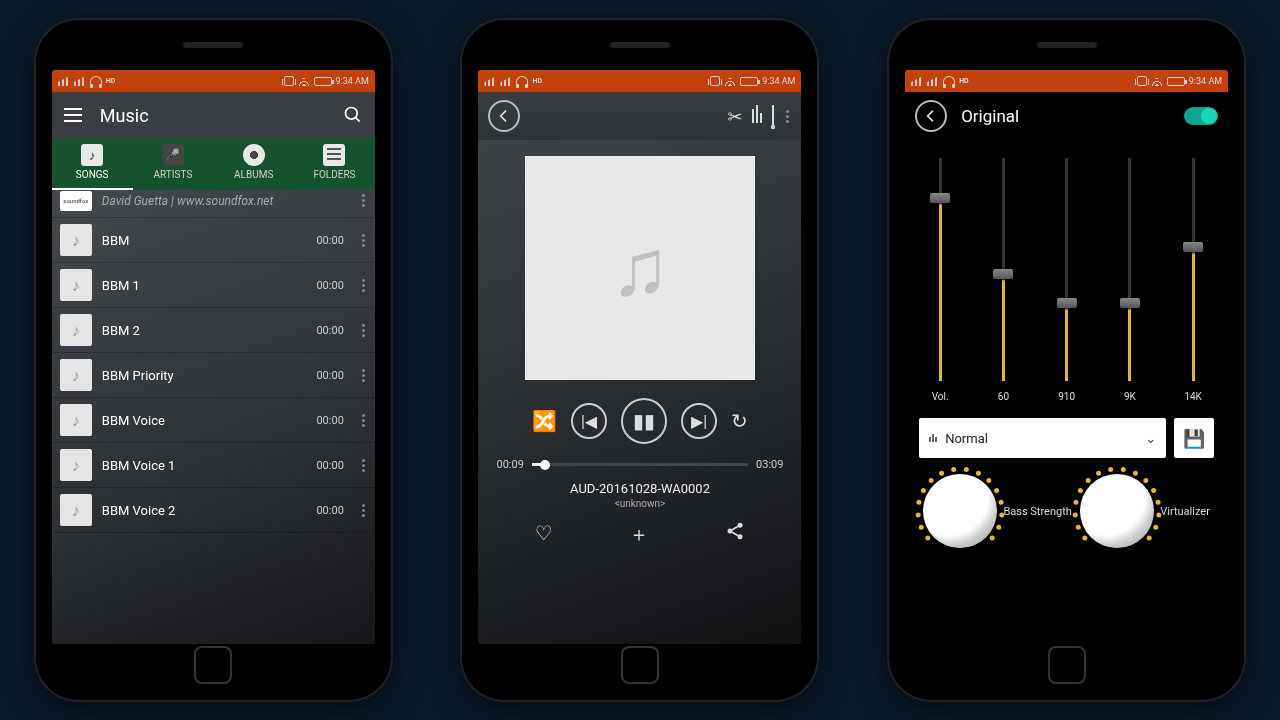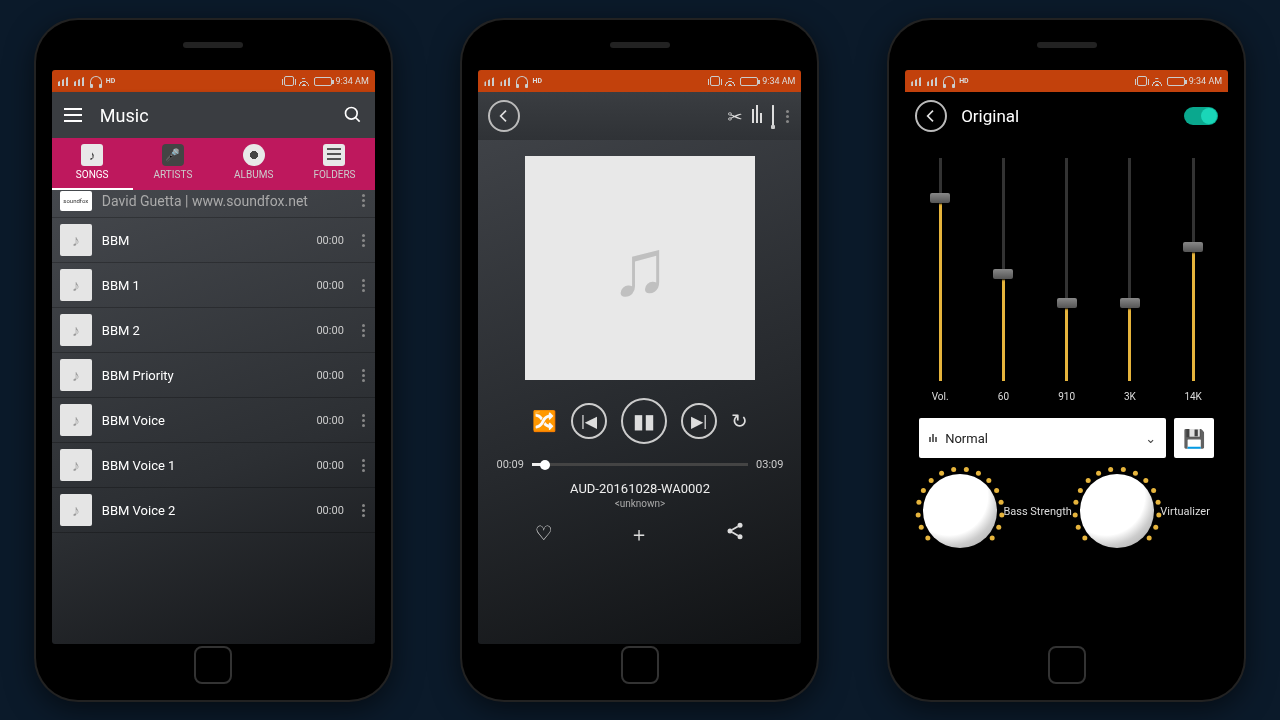--- a/index.html
+++ b/index.html
@@ -70,21 +70,21 @@
   .appbar {
     height: 46px; background: #3a3d41;
     display: flex; align-items: center; padding: 0 12px; gap: 18px;
     box-shadow: 0 2px 4px rgba(0,0,0,0.3);
   }
   .hamburger { width:18px; height:14px; display:flex; flex-direction:column;
     justify-content:space-between; cursor:pointer;}
   .hamburger span{height:2px;background:#fff;}
   .app-title { font-size: 18px; font-weight: 400; flex:1;}
   .search-ic { font-size:18px; cursor:pointer;}
-  .tabs { display:flex; background:#be185d; }
+  .tabs { display:flex; background:#14532d; }
   .tab { flex:1; text-align:center; padding:6px 0 8px; font-size:10px;
     color:#ccc; cursor:pointer; border-bottom:2px solid transparent;}
   .tab.active { color:#fff; border-bottom-color:#fff;}
   .tab-ic { display:block; width:22px; height:22px; margin:0 auto 3px;
     background:#e8e8e8; border-radius:3px; position:relative;}
   .tab-ic.songs::after{content:"♪";position:absolute;inset:0;display:flex;
     align-items:center;justify-content:center;color:#333;font-size:13px;}
   .tab-ic.albums{border-radius:50%;background:radial-gradient(circle,#444 0 4px,#e8e8e8 4px);}
   .tab-ic.artists{background:#444;border-radius:4px;}
   .tab-ic.artists::after{content:"🎤";position:absolute;inset:0;font-size:12px;
@@ -96,21 +96,21 @@
     background: linear-gradient(160deg,#45484d 0%, #2c2f33 60%, #15171a 100%);}
   .row { display:flex; align-items:center; padding:6px 8px;
     border-bottom:1px solid rgba(0,0,0,0.25); gap:10px; }
   .row .art { width:32px; height:32px; background:#e5e5e5; border-radius:2px;
     display:flex;align-items:center;justify-content:center;color:#999;font-size:16px;}
   .row .art.soundfox{background:#fff;font-size:6px;color:#333;
     display:flex;align-items:center;justify-content:center;}
   .row .meta { flex:1; min-width:0;}
   .row .title { font-size:13px; color:#fff; white-space:nowrap; overflow:hidden;
     text-overflow:ellipsis;}
-  .row .artist { font-size:14px; color:#aaa;}
+  .row .artist { font-size:12px; color:#aaa;font-style:italic;}
   .row .dur { font-size:11px; color:#ccc; margin-right:6px;}
   .kebab { display:flex; flex-direction:column; gap:2px; padding:4px 2px;
     cursor:pointer;}
   .kebab span{width:3px;height:3px;background:#888;border-radius:50%;}
   .row.partial-top { padding-top:0; }
   .row.partial-top .art{height:20px;}
   .row.partial-bot .art{background:#1a6bd8;}
 
   
   .np-top { height:48px; display:flex; align-items:center;
@@ -465,21 +465,21 @@
       <div class="fill" style="height:35%"></div>
       <div class="thumb" style="bottom:35%"></div>
     </div>
             <div class="band-lab">910</div>
           </div>
           <div class="band">
             <div class="track">
       <div class="fill" style="height:35%"></div>
       <div class="thumb" style="bottom:35%"></div>
     </div>
-            <div class="band-lab">3K</div>
+            <div class="band-lab">9K</div>
           </div>
           <div class="band">
             <div class="track">
       <div class="fill" style="height:60%"></div>
       <div class="thumb" style="bottom:60%"></div>
     </div>
             <div class="band-lab">14K</div>
           </div>
         </div>
       <div class="preset-row">

